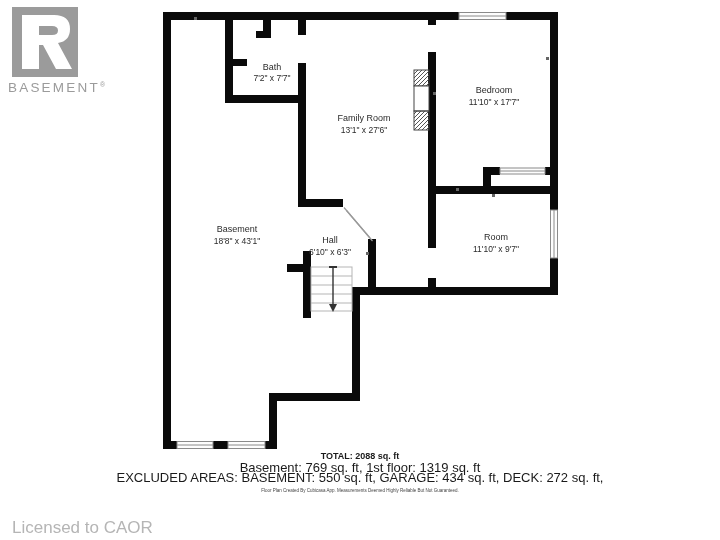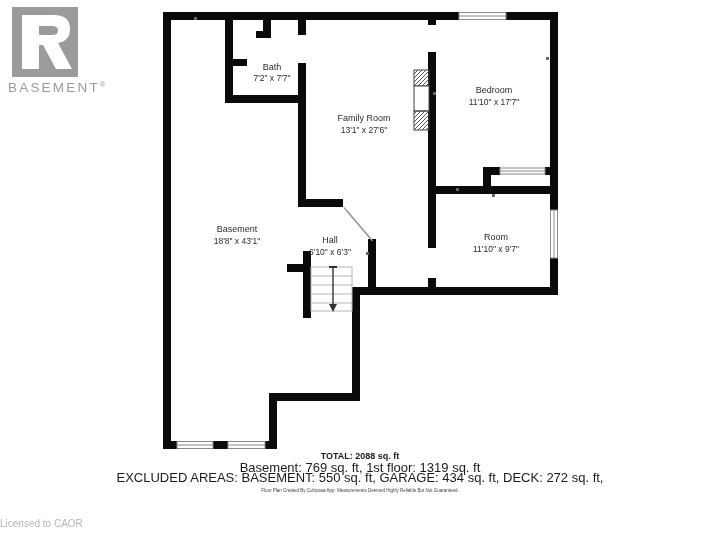--- a/index.html
+++ b/index.html
@@ -17,21 +17,21 @@
   svg.plan text{font-family:"Liberation Sans",sans-serif;fill:#2b2b2b;}
   .room-name{font-size:9px;}
   .room-dims{font-size:8.5px;}
 
   
   .summary{position:absolute;left:0;right:0;top:450px;text-align:center;color:#1a1a1a;}
   .summary .total{font-size:9px;font-weight:bold;line-height:13px;}
   .summary .line{font-size:13px;line-height:10px;}
   .summary .disclaimer{font-size:4.5px;line-height:6px;margin-top:5px;color:#444;}
 
-  .license{position:absolute;left:0;top:518px;font-size:10px;color:#b5b5b5;}
+  .license{position:absolute;left:12px;top:518px;font-size:17px;color:#b5b5b5;}
 </style>
 </head>
 <body>
 
 <div class="page">
 
   <div class="logo">
     <svg width="66" height="70" viewBox="0 0 66 70">
       <rect x="0" y="0" width="66" height="70" fill="#9b9b9b"></rect>
       <path fill="#ffffff" fill-rule="evenodd" d="M10 8 L42 8 Q58 8 58 22 Q58 34 46 36 L60 62 L44 62 L31 38 L27 38 L27 62 L10 62 Z

